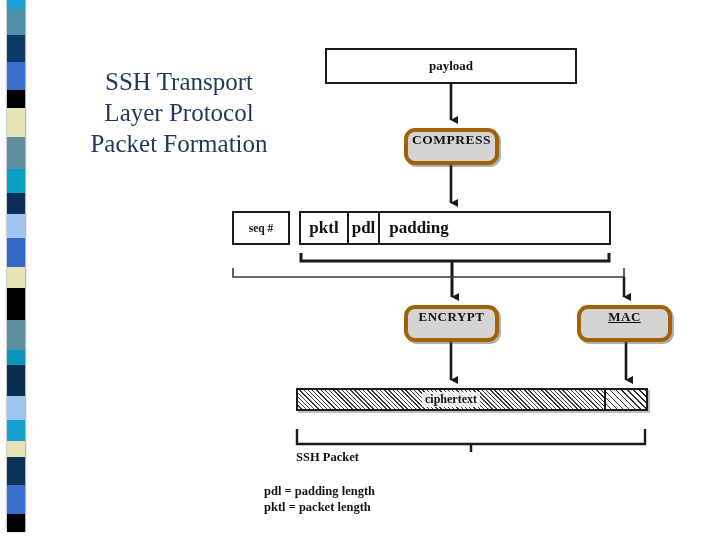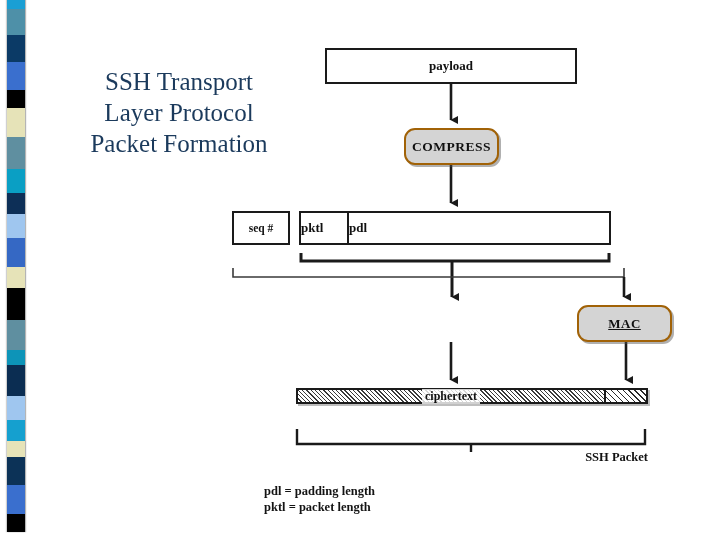--- a/index.html
+++ b/index.html
@@ -69,24 +69,24 @@
     justify-content: center;
     font-family: "Liberation Serif", "DejaVu Serif", serif;
     font-weight: bold;
     color: #111111;
   }
 
   .rbox {
     position: absolute;
     box-sizing: border-box;
     background: #d4d4d4;
-    border: 2px solid #a16207;
+    border: 4px solid #a16207;
     border-radius: 11px;
     display: flex;
-    align-items: center;
+    align-items: flex-start;
     justify-content: center;
     font-family: "Liberation Serif", "DejaVu Serif", serif;
     font-weight: bold;
     letter-spacing: .5px;
     color: #111111;
     box-shadow: 2px 2px 0 rgba(80,80,80,.45);
   }
 
   
   #payload-box {
@@ -114,23 +114,24 @@
     width: 312px; height: 34px;
     box-sizing: border-box;
     border: 2px solid #1a1a1a;
     background: #fff;
     display: flex;
   }
   .cell {
     box-sizing: border-box;
     display: flex;
     align-items: center;
-    font-family: "Liberation Serif", "DejaVu Serif", serif;
-    font-weight: bold;
-    font-size: 13px;
+    justify-content: center;
+    font-family: "Liberation Serif", "DejaVu Serif", serif;
+    font-weight: bold;
+    font-size: 17px;
     color: #111;
     border-right: 2px solid #1a1a1a;
     background: #fff;
   }
   .cell:last-child { border-right: none; }
   #cell-pktl { width: 48px; }
   #cell-pdl  { width: 31px; }
   #cell-cpl  {
     flex: 1 1 auto;
     background-image: repeating-linear-gradient(
@@ -154,21 +155,21 @@
     left: 577px; top: 305px;
     width: 95px; height: 37px;
     font-size: 13px;
     text-decoration: underline;
   }
 
   
   #cipher-group {
     position: absolute;
     left: 296px; top: 388px;
-    width: 352px; height: 16px;
+    width: 352px; height: 23px;
     box-sizing: border-box;
     border: 2px solid #1a1a1a;
     display: flex;
     box-shadow: 2px 2px 0 rgba(90,90,90,.4);
   }
   #cipher-main {
     flex: 1 1 auto;
     box-sizing: border-box;
     border-right: 2px solid #1a1a1a;
     display: flex;
@@ -194,21 +195,21 @@
         45deg,
         #ffffff 0px, #ffffff 3px,
         #2a2a2a 3px, #2a2a2a 4.2px);
   }
 
   
   #ssh-packet-label {
     position: absolute;
     left: 296px; top: 450px;
     width: 352px;
-    text-align: right;
+    text-align: left;
     font-family: "Liberation Serif", "DejaVu Serif", serif;
     font-weight: bold;
     font-size: 12.5px;
     color: #111;
   }
 
   
   #legend {
     position: absolute;
     left: 264px; top: 483px;
@@ -303,22 +304,28 @@
       <span>seq #</span>
     </div>
 
     <div id="pdu-group">
       <div class="cell" id="cell-pktl">
         <span>pktl</span>
       </div>
       <div class="cell" id="cell-pdl">
         <span>pdl</span>
       </div>
-    </div>
-
+      <div class="cell" id="cell-pad">
+        <span>padding</span>
+      </div>
+    </div>
+
+    <div class="rbox" id="encrypt-box">
+      <span>ENCRYPT</span>
+    </div>
 
     <div class="rbox" id="mac-box">
       <span>MAC</span>
     </div>
 
     <div id="cipher-group">
       <div id="cipher-main">
         <span>ciphertext</span>
       </div>
       <div id="cipher-mac"></div>

